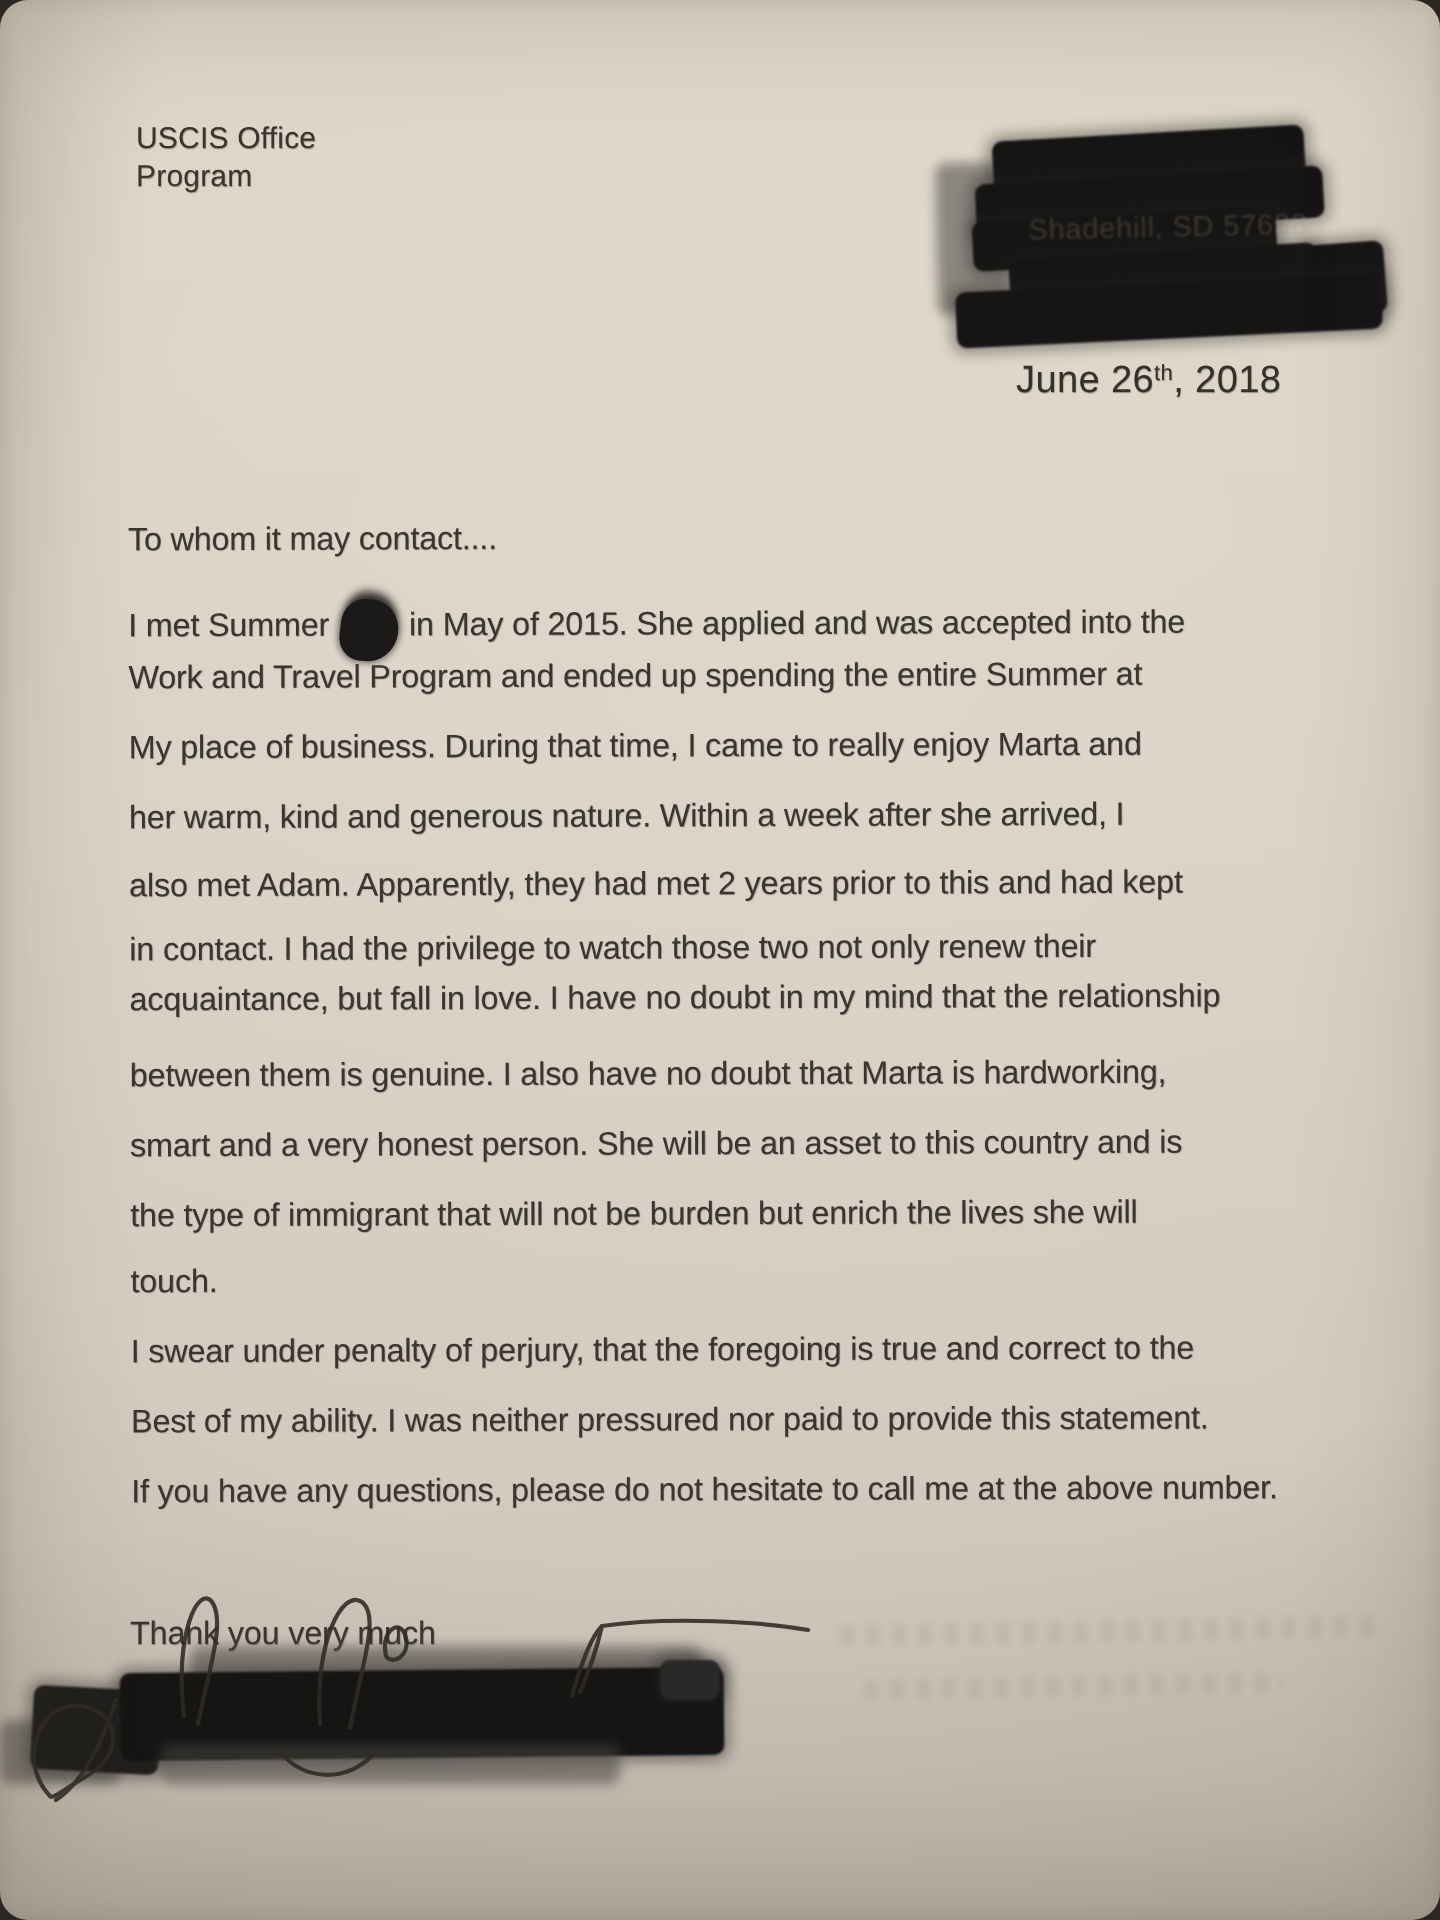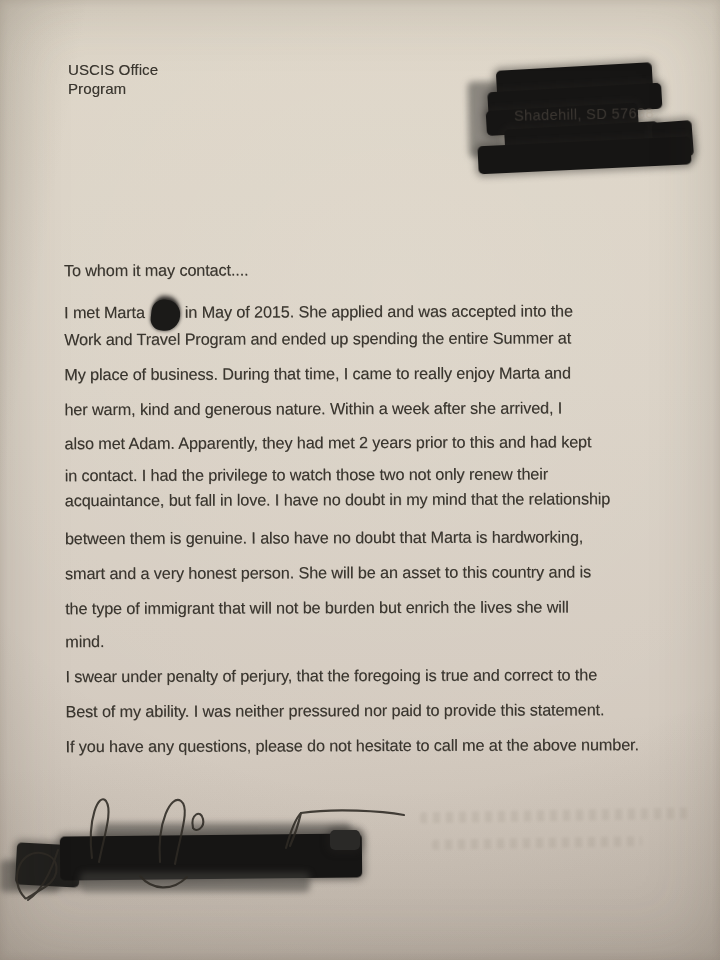--- a/index.html
+++ b/index.html
@@ -7,20 +7,21 @@
     position:relative;
     width:720px;height:960px;
     margin:0 auto;
     overflow:hidden;
     font-family:"Liberation Sans", sans-serif;
     background:
       radial-gradient(130% 95% at 55% 30%, rgba(255,252,244,0.10) 0%, rgba(0,0,0,0) 55%, rgba(62,52,42,0.14) 88%, rgba(52,43,34,0.26) 100%),
       linear-gradient(100deg, rgba(92,82,70,0.12) 0%, rgba(0,0,0,0) 10%),
       linear-gradient(355deg, rgba(80,70,60,0.10) 0%, rgba(0,0,0,0) 25%),
       linear-gradient(to bottom, #ded6c8 0%, #dad2c6 40%, #d5ccc1 70%, #cfc5ba 100%);
+    border-radius: 14px;
   }
   .photo::after{
     content:"";position:absolute;inset:0;pointer-events:none;
     box-shadow:inset 0 0 70px rgba(70,58,46,.22), inset 0 0 10px rgba(70,58,46,.12);
   }
   .ink{color:#3a362f;text-shadow:0.3px 0.3px 0.5px rgba(58,54,47,.45);}
   .abs{position:absolute;}
   
   .sender{left:68px;top:60px;font-size:15px;line-height:19px;letter-spacing:.1px;}
   
@@ -65,43 +66,47 @@
     <div class="bar gray" style="left:468px;top:84px;width:34px;height:76px;"></div>
     <div class="bar" style="left:497px;top:71px;width:156px;height:27px;transform:rotate(-2deg);"></div>
     <div class="bar" style="left:488px;top:92px;width:174px;height:26px;transform:rotate(-2deg);"></div>
     <div class="bar" style="left:486px;top:111px;width:152px;height:25px;transform:rotate(-2deg);"></div>
     <span class="frag" style="left:514px;top:111px;">Shadehill, SD 57638</span>
     <div class="bar" style="left:504px;top:130px;width:154px;height:24px;transform:rotate(-2deg);"></div>
     <div class="bar" style="left:652px;top:128px;width:40px;height:36px;transform:rotate(-3deg);"></div>
     <div class="bar" style="left:477px;top:146px;width:213px;height:28px;transform:rotate(-1.5deg);"></div>
   </div>
 
+  <div class="abs date ink">
+    <span>June 26</span><sup>th</sup><span>, 2018</span>
+  </div>
 
   <div class="abs bodywrap ink">
     <div class="bline" style="top:260px">To whom it may contact....</div>
 
     <div class="bline" style="top:295px">
-      <span>I met Marta</span><span class="nameblob"></span><span>in May of 2015. She applied and was accepted into the</span>
+      <span>I met Summer</span><span class="nameblob"></span><span>in May of 2015. She applied and was accepted into the</span>
     </div>
 
     <div class="bline" style="top:329px">Work and Travel Program and ended up spending the entire Summer at</div>
     <div class="bline" style="top:364px">My place of business. During that time, I came to really enjoy Marta and</div>
     <div class="bline" style="top:399px">her warm, kind and generous nature. Within a week after she arrived, I</div>
     <div class="bline" style="top:433px">also met Adam. Apparently, they had met 2 years prior to this and had kept</div>
     <div class="bline" style="top:465px">in contact.  I had the privilege to watch those two not only renew their</div>
     <div class="bline" style="top:490px">acquaintance,  but fall in love.  I have no doubt in my mind that the relationship</div>
     <div class="bline" style="top:528px">between them is genuine. I also have no doubt that Marta is hardworking,</div>
     <div class="bline" style="top:563px">smart and a very honest person.  She will be an asset to this country and is</div>
     <div class="bline" style="top:598px">the type of immigrant that will not be burden but enrich the lives she will</div>
-    <div class="bline" style="top:631px">mind.</div>
+    <div class="bline" style="top:631px">touch.</div>
     <div class="bline" style="top:666px">I swear under penalty of perjury, that the foregoing is true and correct to the</div>
     <div class="bline" style="top:701px">Best of my ability. I was neither pressured nor paid to provide this statement.</div>
     <div class="bline" style="top:736px">If you have any questions, please do not hesitate to call me at the above number.</div>
   </div>
 
+  <div class="abs closing ink">Thank you very much</div>
 
   <div>
     <div class="bar gray" style="left:95px;top:823px;width:256px;height:22px;"></div>
     <div class="bar gray" style="left:0px;top:860px;width:60px;height:32px;"></div>
     <div class="bar gray" style="left:298px;top:850px;width:58px;height:26px;"></div>
     <div class="bar" style="left:16px;top:844px;width:64px;height:42px;transform:rotate(3deg);background:#201f1d;"></div>
     <div class="bar" style="left:60px;top:835px;width:302px;height:44px;transform:rotate(-0.6deg);"></div>
     <div class="bar" style="left:330px;top:830px;width:30px;height:20px;background:#2a2927;"></div>
     <div class="bar gray" style="left:80px;top:872px;width:230px;height:20px;"></div>
   </div>

